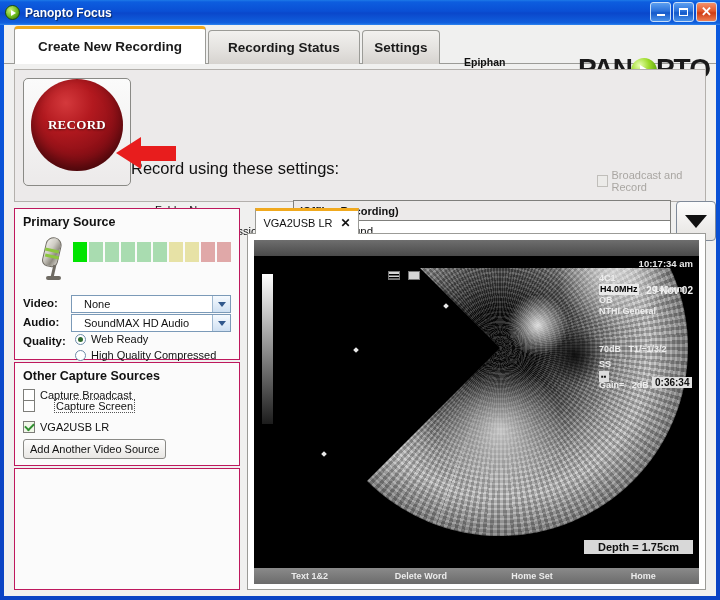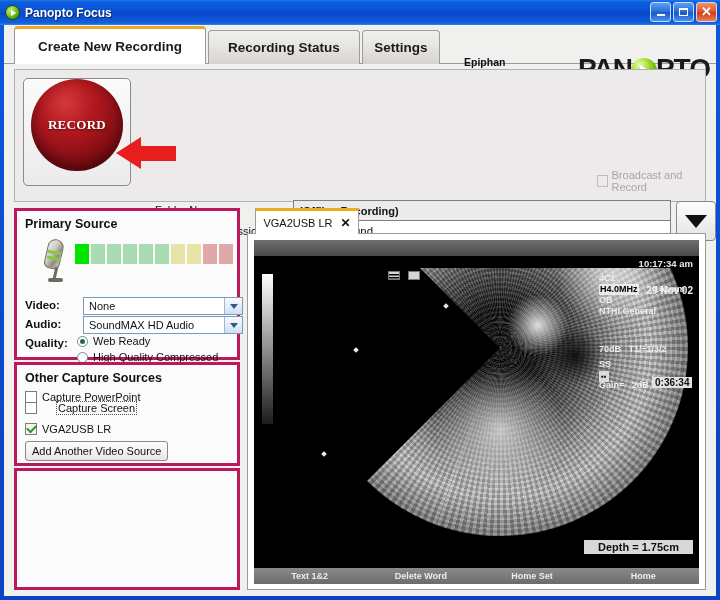--- a/index.html
+++ b/index.html
@@ -119,42 +119,42 @@
     border:1px solid #7f8a99;border-radius:4px;box-sizing:border-box;
     display:flex;align-items:center;justify-content:center;
   }
   .dropbtn::after{content:"";width:0;height:0;
      border-left:11px solid transparent;border-right:11px solid transparent;border-top:13px solid #111;}
   .bcast{position:absolute;left:582px;top:99px;display:flex;align-items:center;gap:4px;
      font-size:11px;color:#a9a6a2;}
   .bcast .cb{width:12px;height:12px;background:#ecebe9;border:1px solid #c0beba;box-sizing:border-box;}
   
   .group{
-    position:absolute;background:#fbfbfb;border:3px solid #be185d;box-sizing:border-box;
+    position:absolute;background:#fbfbfb;border:1px solid #be185d;box-sizing:border-box;
   }
   #grp-primary{left:10px;top:183px;width:226px;height:152px;}
   #grp-other{left:10px;top:337px;width:226px;height:104px;}
   #grp-blank{left:10px;top:443px;width:226px;height:122px;}
   .grp-title{position:absolute;left:8px;top:6px;font-size:12.5px;font-weight:bold;color:#111;}
   .mic{position:absolute;left:24px;top:28px;width:26px;height:46px;}
   .mic .cap{position:absolute;left:5px;top:0;width:16px;height:30px;border-radius:8px 8px 6px 6px;
     background:linear-gradient(110deg,#f2f0eb 0%,#cfccc4 40%,#8e8a80 70%,#d8d5cd 100%);
     border:1px solid #6e6a62;box-sizing:border-box;transform:rotate(13deg);}
   .mic .band{position:absolute;left:6px;width:14px;height:3px;background:#8cc63f;transform:rotate(13deg);}
   .mic .b1{top:12px;} .mic .b2{top:18px;}
   .mic .stem{position:absolute;left:13px;top:28px;width:3px;height:12px;background:#6e6a62;transform:rotate(13deg);}
   .mic .base{position:absolute;left:7px;top:39px;width:15px;height:4px;border-radius:2px;background:#6e6a62;}
   .meter{position:absolute;left:58px;top:33px;display:flex;gap:2px;}
   .meter i{display:block;width:14px;height:20px;}
   .srow{position:absolute;left:8px;font-size:11.5px;font-weight:bold;color:#111;}
   #row-video{top:88px;} #row-audio{top:107px;} #row-quality{top:126px;}
   .combo{
-    position:absolute;left:66px;height:18px;width:160px;
+    position:absolute;left:56px;height:18px;width:160px;
     background:#fff;border:1px solid #7b9ab8;box-sizing:border-box;
-    font-size:11px;color:#111;display:flex;align-items:center;padding-left:5px;
+    font-size:11px;color:#111;display:flex;align-items:center;padding-left:12px;
   }
   #cmb-video{top:86px;} #cmb-audio{top:105px;}
   .combo .arr{
     position:absolute;right:0;top:0;width:17px;height:16px;
     background:linear-gradient(to bottom,#f6fafe,#cfe0f2);
     border-left:1px solid #9fb8d0;display:flex;align-items:center;justify-content:center;
   }
   .combo .arr::after{content:"";width:0;height:0;
     border-left:4px solid transparent;border-right:4px solid transparent;border-top:5px solid #31588c;}
   .radio{position:absolute;left:60px;display:flex;align-items:center;gap:5px;font-size:11px;color:#111;}
@@ -289,20 +289,21 @@
         <span>PTO</span>
       </div>
     </div>
 
     <div class="recpanel">
       <div class="recbtn">
         <div class="recdisc">
           <span>RECORD</span>
         </div>
       </div>
+      <div class="rec-title">Record using these settings:</div>
       <div class="fld-lbl" id="lbl-folder">Folder Name:</div>
       <div class="fld-lbl" id="lbl-session">Record a new session called:</div>
       <div class="folderbox">(Offline Recording)</div>
       <div class="sessionbox" placeholder="Session name">My Ultrasound</div>
       <div class="dropbtn"></div>
       <div class="bcast">
         <span class="cb"></span>
         <span>Broadcast and Record</span>
       </div>
     </div>
@@ -355,21 +356,21 @@
       <div class="radio" id="rad-hq">
         <span class="rb"></span>
         <span>High Quality Compressed</span>
       </div>
     </div>
 
     <div class="group" id="grp-other">
       <div class="grp-title">Other Capture Sources</div>
       <div class="chk" id="chk-ppt">
         <span class="cb"></span>
-        <span>Capture PowerPoint</span>
+        <span>Capture Broadcast</span>
       </div>
       <div class="chk" id="chk-screen">
         <span class="cb"></span>
         <span class="dotted">Capture Screen</span>
       </div>
       <div class="chk" id="chk-vga">
         <span class="cb on"></span>
         <span>VGA2USB LR</span>
       </div>
       <div class="addbtn">Add Another Video Source</div>

